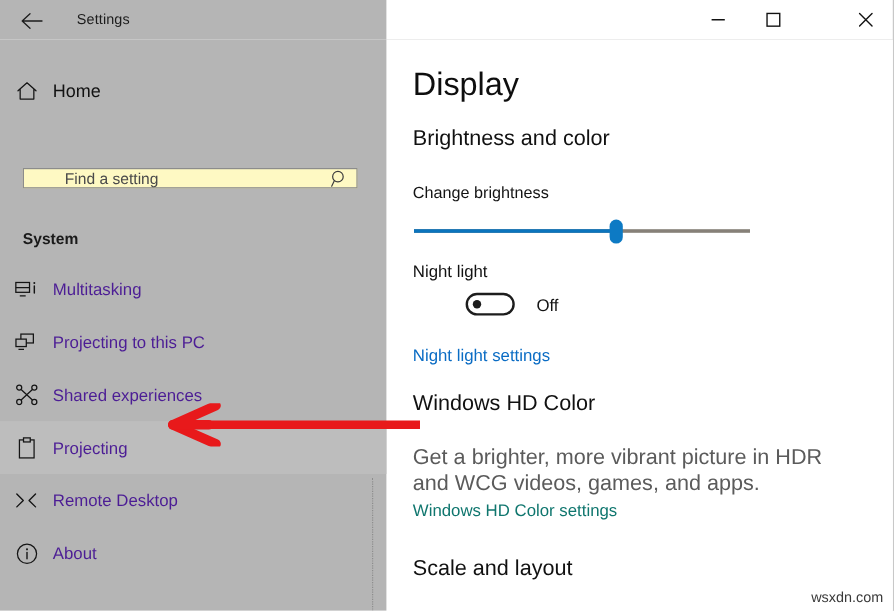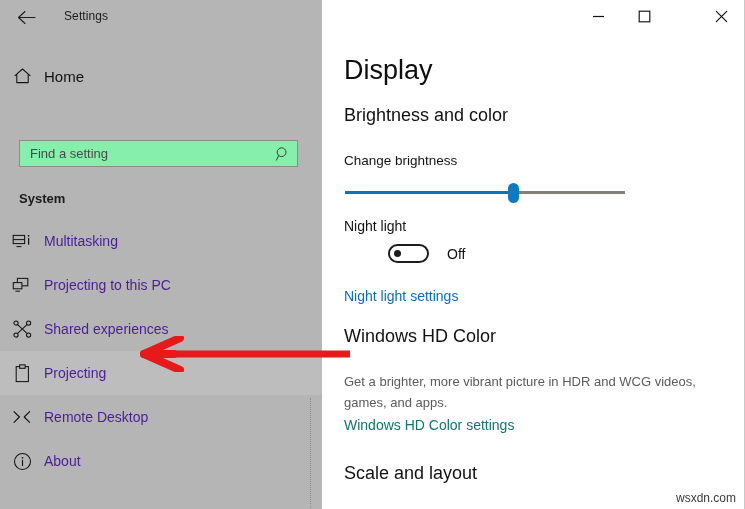--- a/index.html
+++ b/index.html
@@ -93,26 +93,27 @@
     display: flex; justify-content: center; align-items: center;
   }
   #home-label {
     font-size: 15px;
     color: #121212;
   }
 
   #search-box {
     position: absolute;
     left: 19px; top: 107px;
-    width: 279px; height: 27px;
-    background: #86efac;
+    width: 279px; height: 17px;
+    background: #fef9c3;
     border: 1px solid #8c8c8c;
     box-sizing: border-box;
     display: flex;
     align-items: center;
+    padding-left: 24px;
   }
   #search-input-text {
     margin-left: 10px;
     font-size: 13px;
     color: #4a4a4a;
     flex: 1;
   }
   #search-icon {
     width: 28px;
     display: flex; align-items: center; justify-content: center;
@@ -269,21 +270,21 @@
     left: 22px; top: 293px;
     font-size: 18px;
     color: #111111;
     font-weight: normal;
   }
 
   #hd-desc {
     position: absolute;
     left: 22px; top: 338px;
     width: 370px;
-    font-size: 13px;
+    font-size: 18px;
     line-height: 21px;
     color: #5b5b5b;
   }
 
   #link-hdcolor {
     position: absolute;
     left: 22px; top: 384px;
     font-size: 14px;
     color: #0f766e;
     text-decoration: none;

